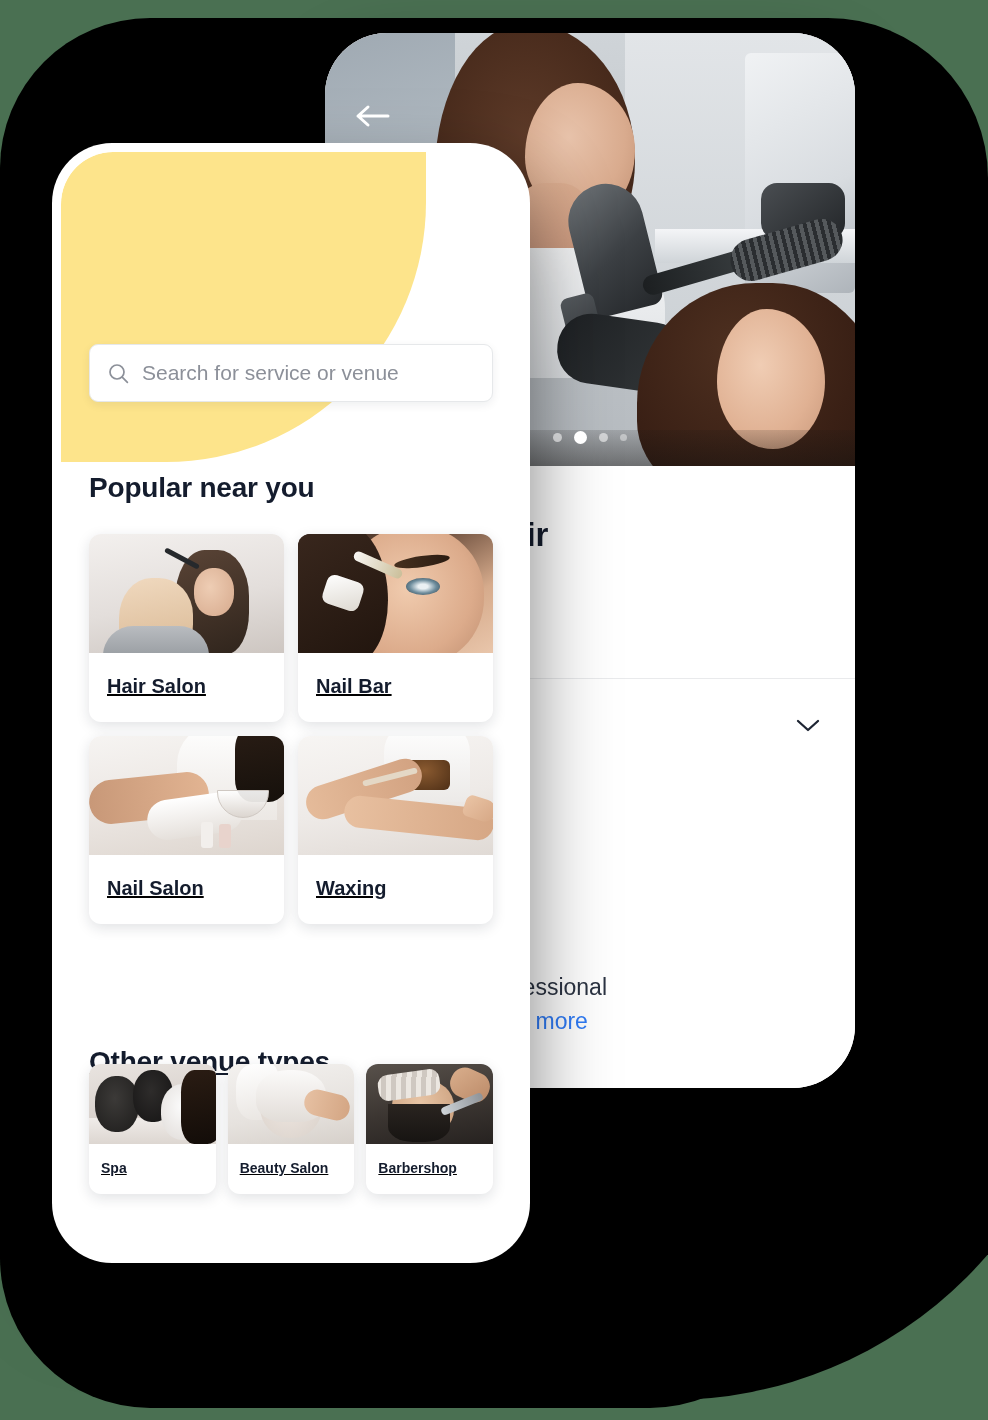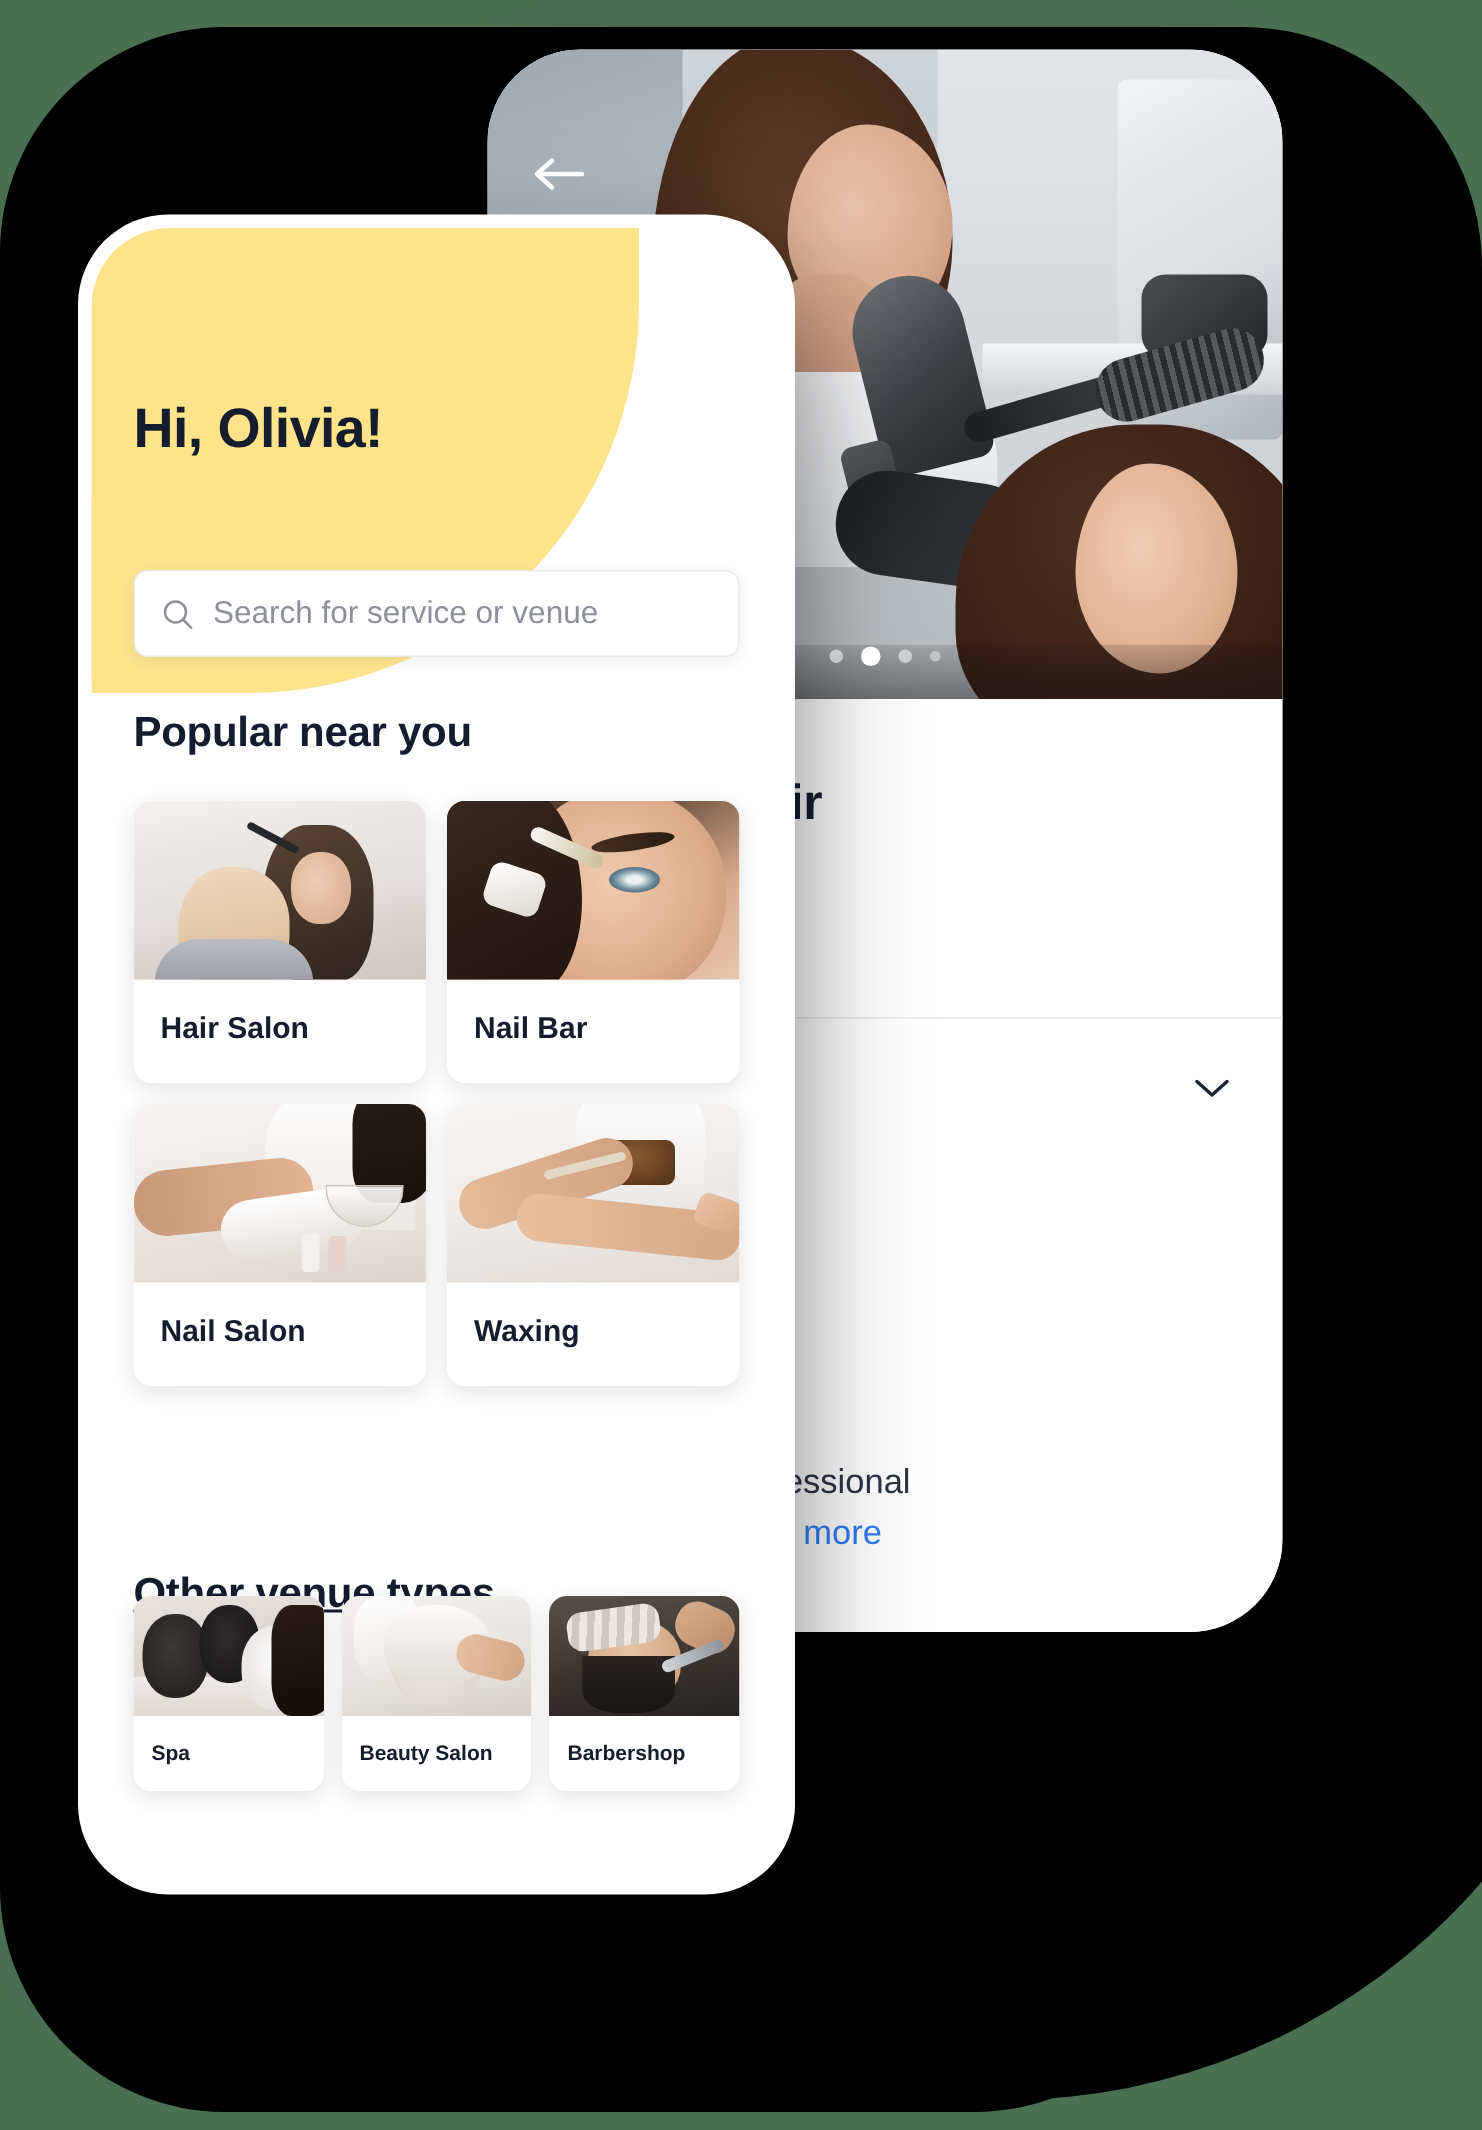--- a/index.html
+++ b/index.html
@@ -360,21 +360,20 @@
     width: 404px;
     height: 58px;
     background: #ffffff;
     border: 1px solid #e6e8ea;
     border-radius: 9px;
     box-shadow: 0 3px 10px rgba(20,28,45,0.07);
     display: flex;
     align-items: center;
     padding: 0 18px;
     z-index: 3;
-    margin-top: 36px;
   }
   .search-icon { width: 21px; height: 21px; flex: 0 0 auto; }
   .search-input {
     border: none;
     outline: none;
     background: transparent;
     font-family: "Liberation Sans", sans-serif;
     font-size: 21px;
     color: #2b3342;
     margin-left: 13px;
@@ -401,20 +400,21 @@
     display: flex;
     flex-wrap: wrap;
     gap: 14px;
   }
   .vcard {
     width: 195px;
     background: #ffffff;
     border-radius: 12px;
     box-shadow: 0 4px 14px rgba(20,28,45,0.13);
     overflow: hidden;
+    text-decoration: underline;
   }
   .vcard-img {
     width: 195px;
     height: 119px;
     position: relative;
     overflow: hidden;
     background: #ddd9d6;
   }
   .vcard-label {
     padding: 22px 18px 24px 18px;
@@ -703,21 +703,20 @@
     </div>
   </div>
 </div>
 
 <div class="phone-front">
   <div class="phone-front-screen">
 
     <div class="yellow-blob"></div>
     <div class="yellow-blob-2"></div>
 
-    <div class="greeting">Hi, Olivia!</div>
 
     <div class="search-box">
       <svg class="search-icon" viewBox="0 0 21 21">
         <circle cx="9" cy="9" r="7" fill="none" stroke="#8c9099" stroke-width="1.7"></circle>
         <path d="M14.2 14.2 L19.4 19.4" stroke="#8c9099" stroke-width="1.7" stroke-linecap="round"></path>
       </svg>
       <input class="search-input" type="text" placeholder="Search for service or venue" style="">
     </div>
 
     <div class="section-title section-popular">Popular near you</div>

